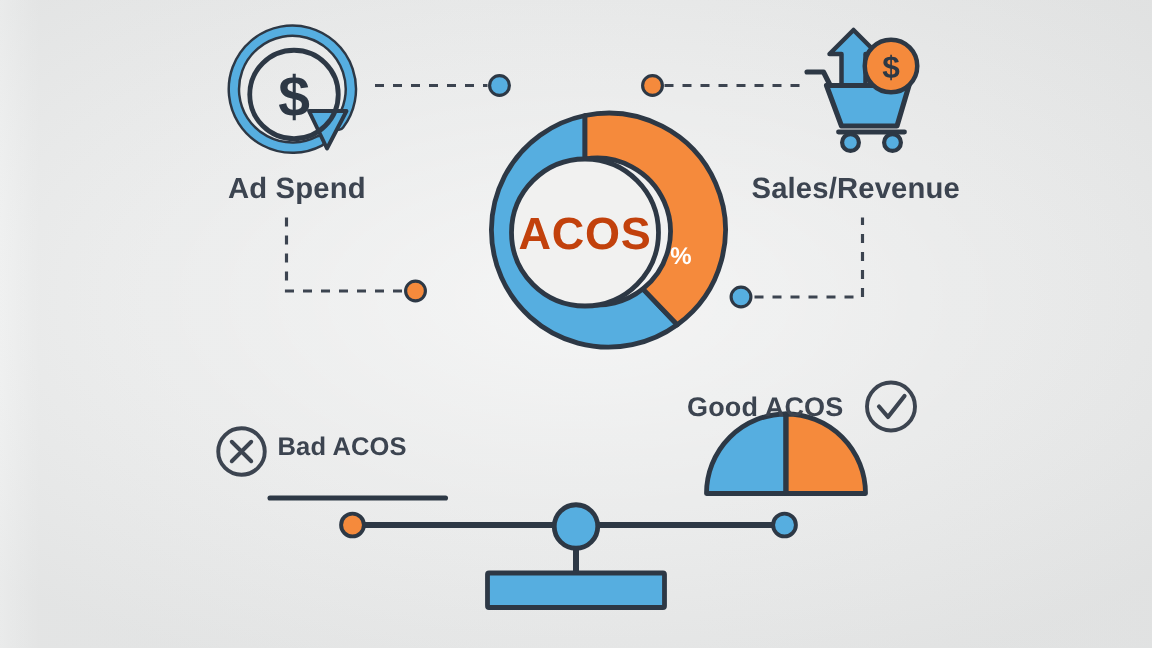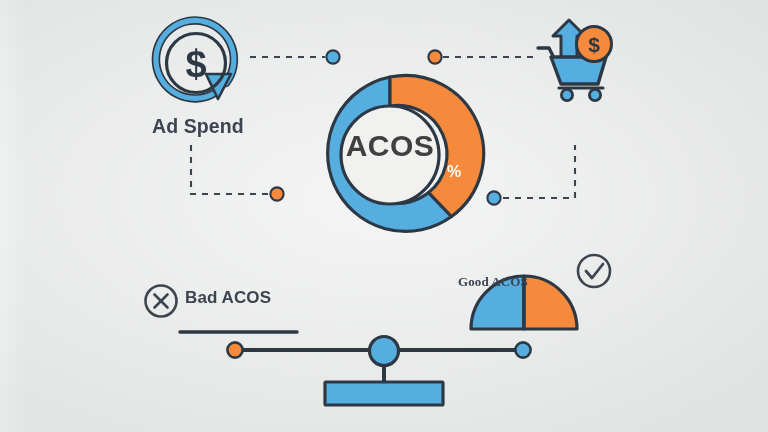--- a/index.html
+++ b/index.html
@@ -53,31 +53,30 @@
     top: 115px;
     font-size: 19.5px;
   }
   #label-bad-acos {
     left: 185px;
     top: 288px;
     font-size: 17px;
   }
   #label-good-acos {
     left: 458px;
-    top: 274px;
-    font-size: 13px;
-    font-family: Liberation Serif, serif;
+    top: 261px;
+    font-size: 18px;
   }
   #label-acos-center {
     position: absolute;
     left: 340px;
-    top: 129px;
+    top: 140px;
     width: 100px;
     text-align: center;
-    color: #404040;
+    color: #c2410c;
     font-size: 30px;
     font-weight: 700;
     letter-spacing: 0.5px;
     font-family: "Liberation Sans", sans-serif;
   }
   #label-percent {
     position: absolute;
     left: 440px;
     top: 163px;
     width: 28px;
@@ -191,17 +190,18 @@
 
       <line x1="384" y1="350" x2="384" y2="385" stroke="#2d3845" stroke-width="4"></line>
 
       <circle cx="384" cy="351" r="14.5" fill="#56aee0" stroke="#2d3845" stroke-width="3.2"></circle>
 
       <rect x="325" y="382" width="118" height="23" rx="1" fill="#56aee0" stroke="#2d3845" stroke-width="3.2"></rect>
     </g>
   </svg>
 
   <div class="label" id="label-ad-spend">Ad Spend</div>
+  <div class="label" id="label-sales-revenue">Sales/Revenue</div>
   <div class="label" id="label-bad-acos">Bad ACOS</div>
   <div class="label" id="label-good-acos">Good ACOS</div>
   <div id="label-acos-center">ACOS</div>
   <div id="label-percent">%</div>
 </div>
 
 </body></html>

